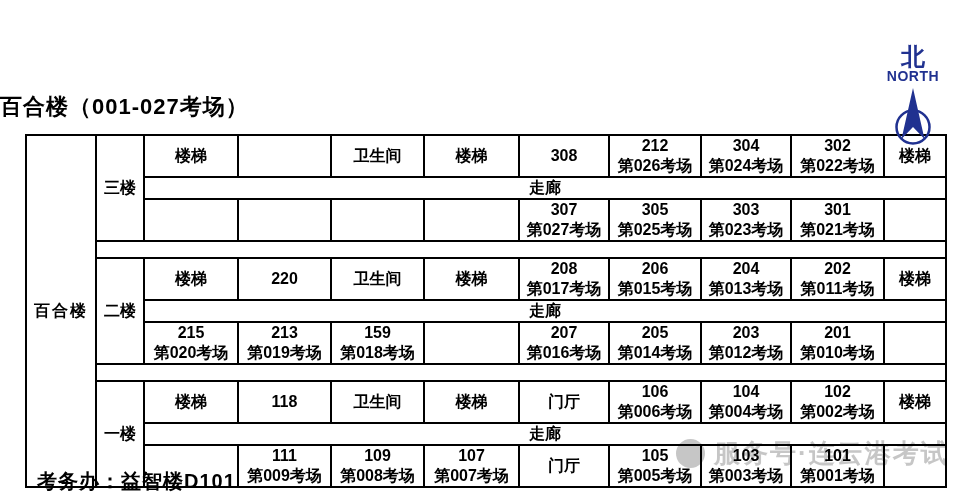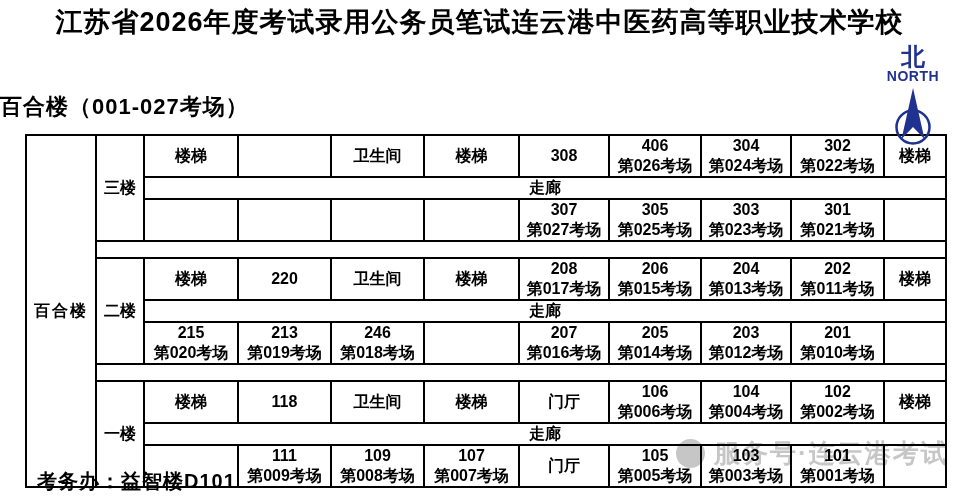--- a/index.html
+++ b/index.html
@@ -47,21 +47,20 @@
     position:absolute;left:676px;top:436px;z-index:1;opacity:.5;
     display:flex;align-items:center;gap:9px;color:#8f8f8f;
     font-size:26px;font-weight:bold;letter-spacing:2px;white-space:nowrap;
   }
   .wm-logo{width:29px;height:29px;border-radius:50%;background:#8f8f8f;flex:0 0 auto;}
 </style>
 </head>
 <body>
 
 <div class="title-block">
-  <div>江苏省2026年度考试录用公务员笔试连云港中医药高等职业技术学校</div>
 </div>
 
 <div class="subtitle">百合楼（001-027考场）</div>
 
 <div class="north">
   <span class="cn">北</span>
   <span class="en">NORTH</span>
   <svg width="46" height="62" viewBox="0 0 46 62">
     <circle cx="23" cy="41" r="16.5" fill="none" stroke="#203190" stroke-width="2.5"></circle>
     <path d="M23 2 L34.5 53 L23 41 L11.5 53 Z" fill="#203190"></path>
@@ -90,21 +89,21 @@
 
   <tbody>
       <tr class="rt">
     <td class="building" rowspan="11">百合楼</td>
     <td class="floor" rowspan="3">三楼</td>
     <td class="al">楼梯</td>
     <td></td>
     <td>卫生间</td>
     <td>楼梯</td>
     <td>308</td>
-    <td>406
+    <td>212
 第026考场</td>
     <td>304
 第024考场</td>
     <td>302
 第022考场</td>
     <td>楼梯</td>
   </tr>
   <tr class="rc">
     <td class="corridor" colspan="9">走廊</td>
   </tr>
@@ -144,21 +143,21 @@
     <td>楼梯</td>
   </tr>
   <tr class="rc">
     <td class="corridor" colspan="9">走廊</td>
   </tr>
   <tr class="rb">
     <td>215
 第020考场</td>
     <td>213
 第019考场</td>
-    <td>246
+    <td>159
 第018考场</td>
     <td></td>
     <td>207
 第016考场</td>
     <td>205
 第014考场</td>
     <td>203
 第012考场</td>
     <td>201
 第010考场</td>

